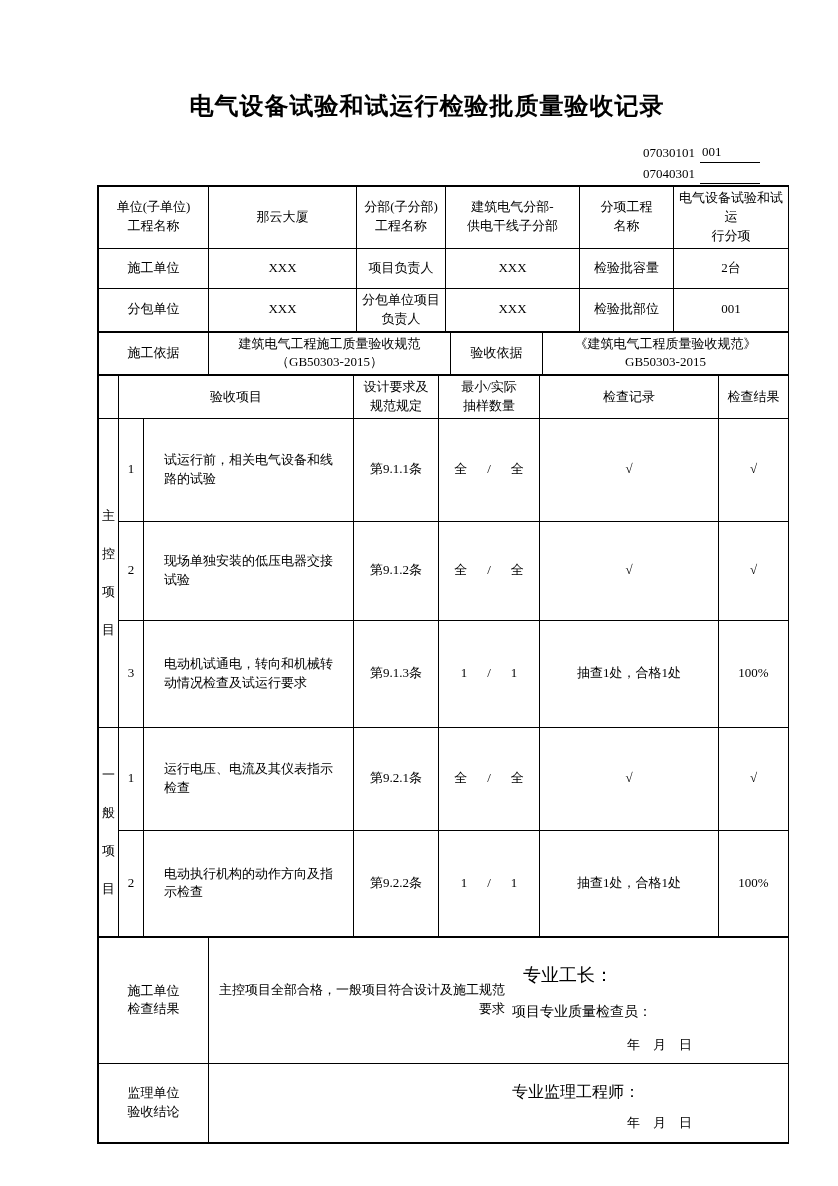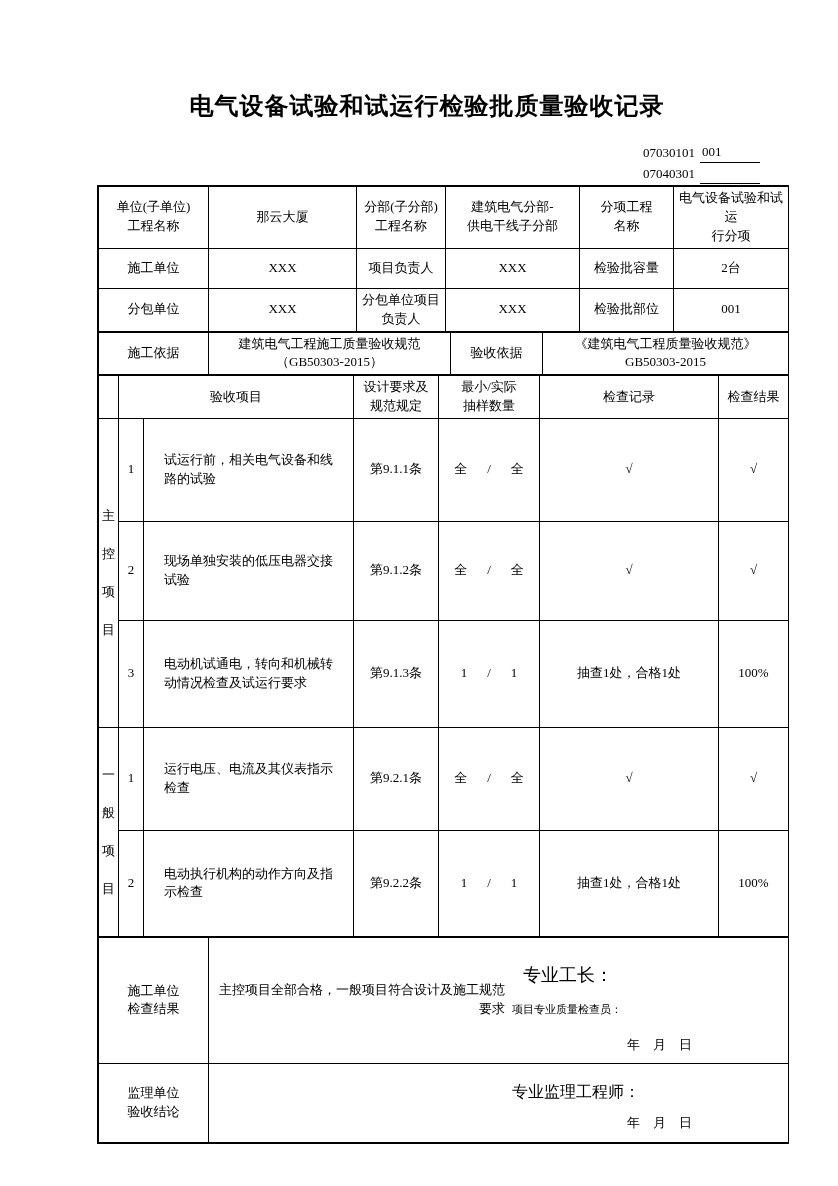--- a/index.html
+++ b/index.html
@@ -45,21 +45,21 @@
   .group-label { white-space:pre-line; line-height:38px; padding:0; font-size:13px; }
   .sample-wrap { display:flex; justify-content:center; align-items:center; gap:20px; }
 
   
   .footer-cell { position:relative; padding:0; }
   .f-comment {
     position:absolute; left:10px; top:50%; transform:translateY(-50%);
     width:286px; text-align:right; white-space:pre-line; font-size:13px;
   }
   .f-sig1a { position:absolute; left:314px; top:24px; font-size:18px; }
-  .f-sig1b { position:absolute; left:303px; top:64px; font-size:11px; }
+  .f-sig1b { position:absolute; left:303px; top:64px; font-size:14px; }
   .f-date1 { position:absolute; left:418px; top:98px; font-size:13px; }
   .f-sig2a { position:absolute; left:303px; top:16px; font-size:16px; }
   .f-date2 { position:absolute; left:418px; top:50px; font-size:13px; }
 </style>
 </head>
 <body>
 
 <div class="sheet">
 
   <h1 class="doc-title">电气设备试验和试运行检验批质量验收记录</h1>

